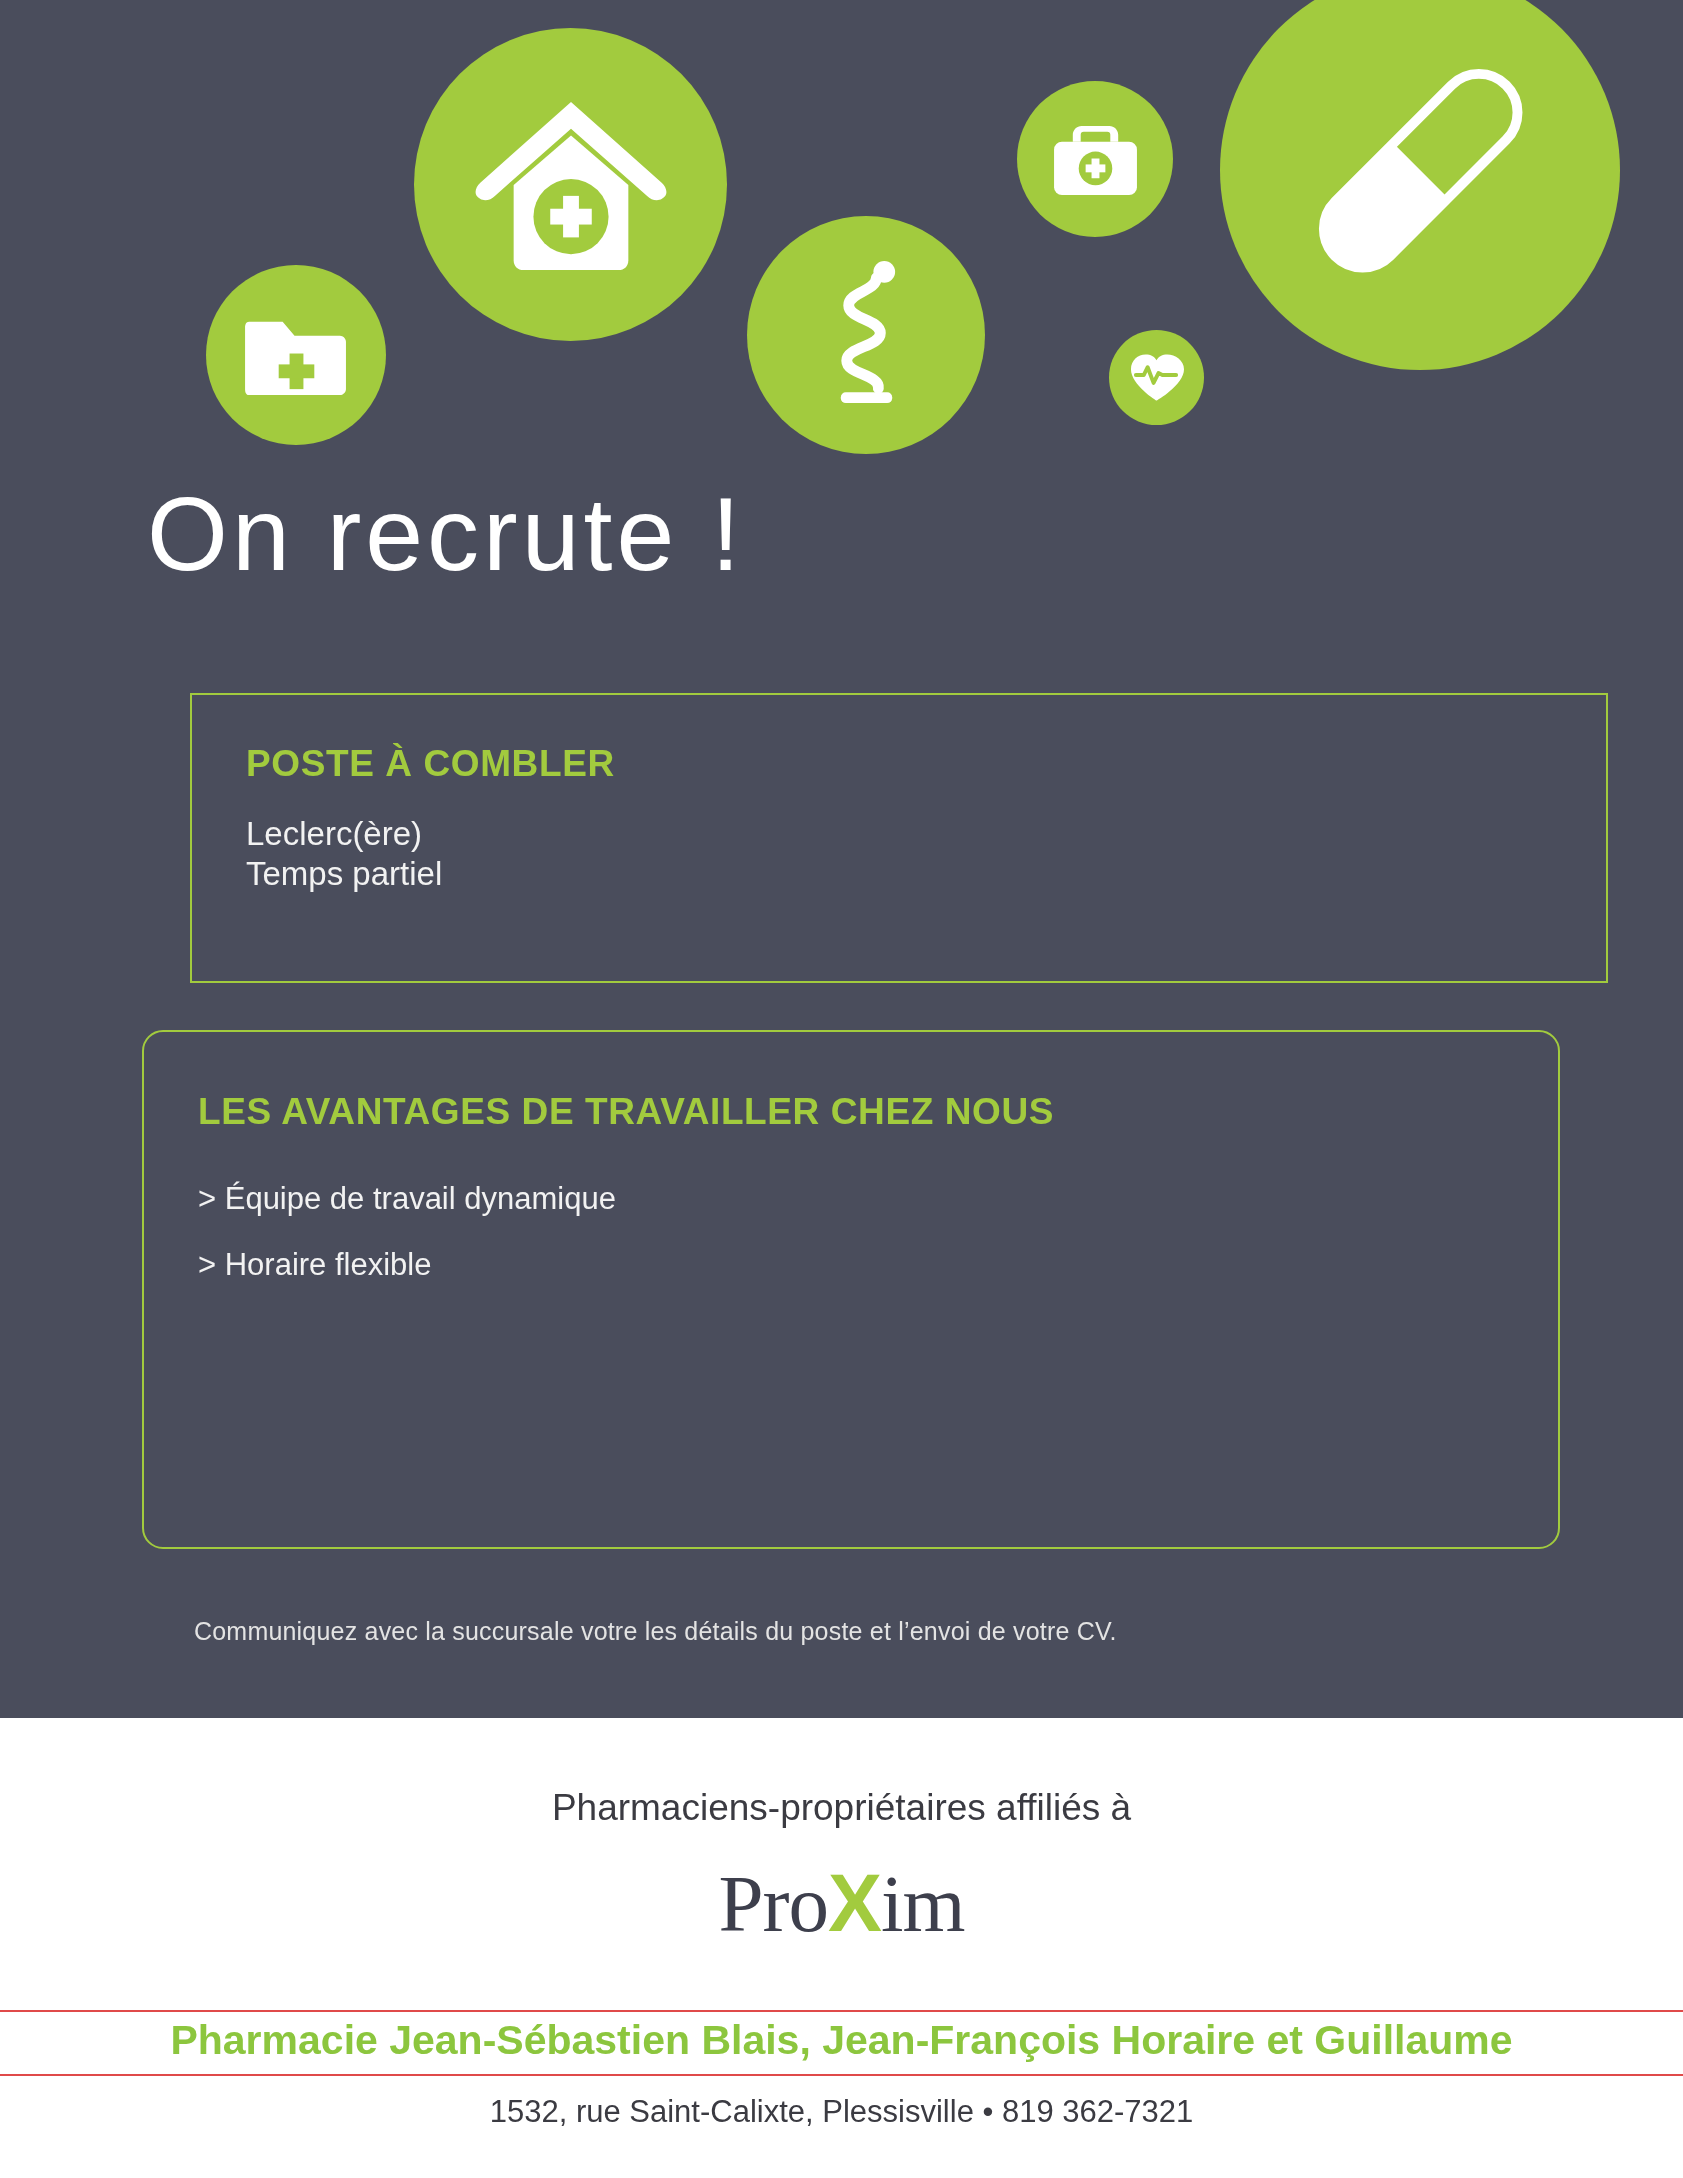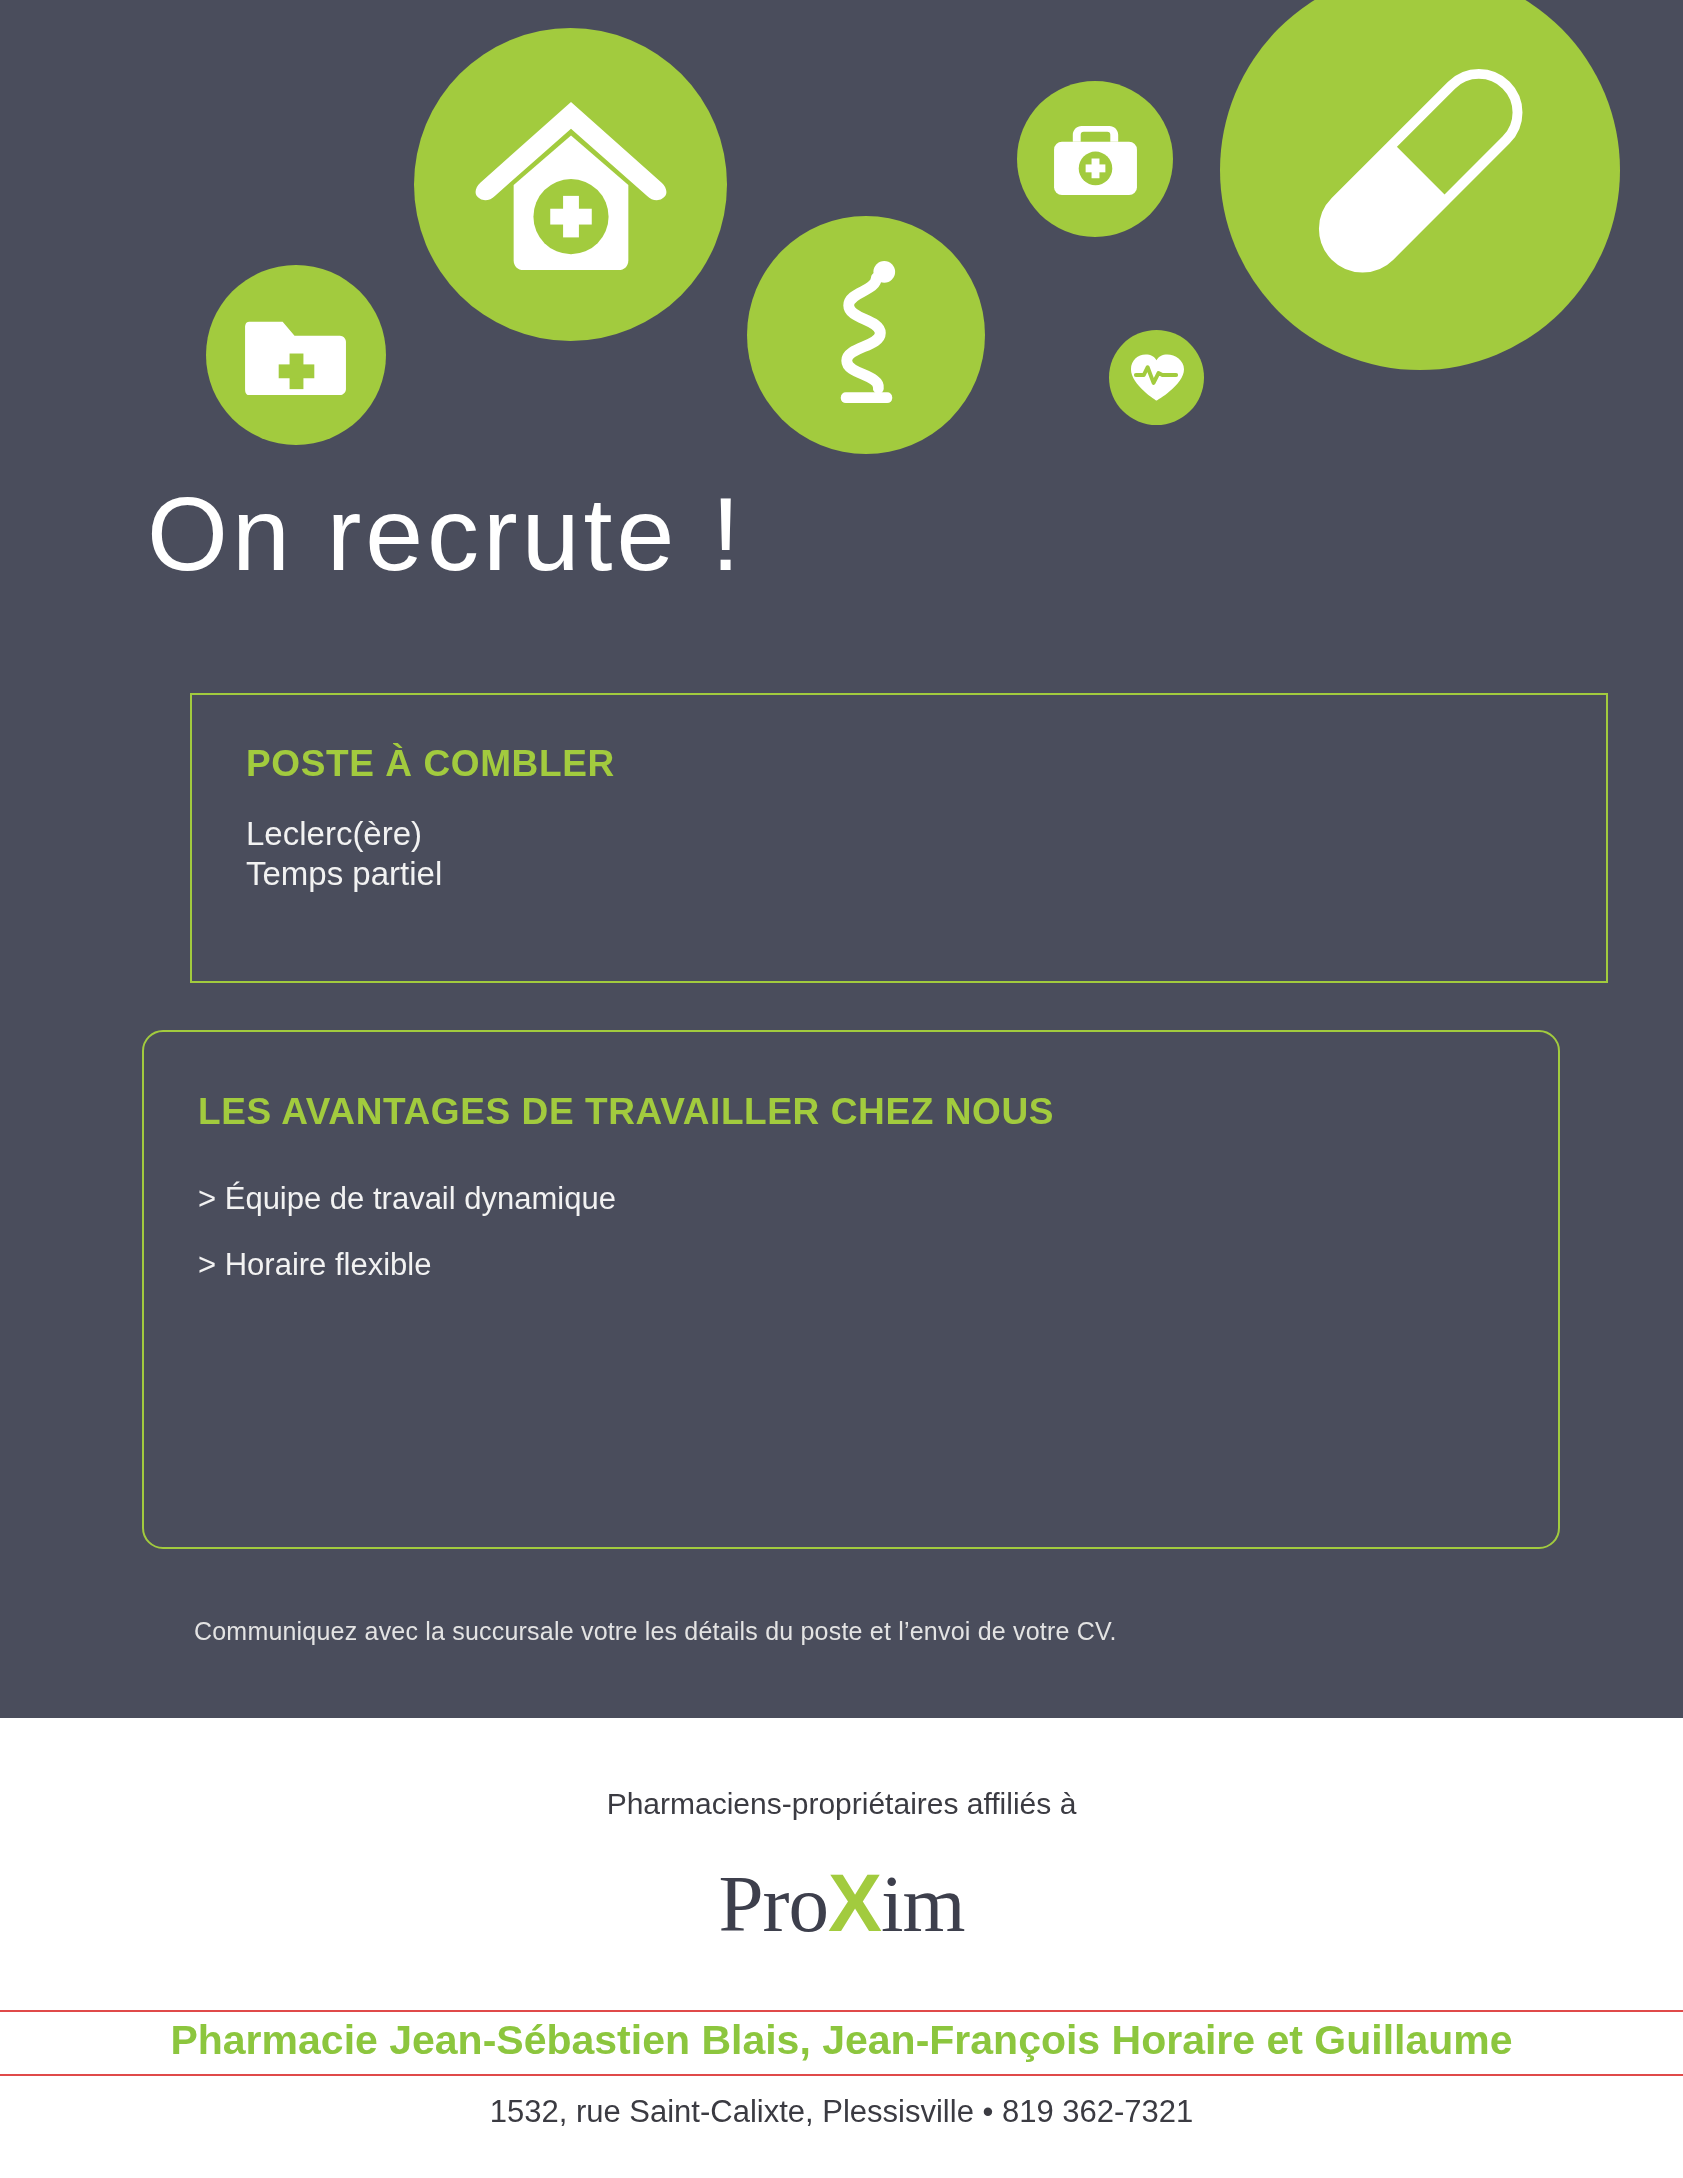--- a/index.html
+++ b/index.html
@@ -139,21 +139,21 @@
     width: 1683px;
     height: 460px;
     background: #ffffff;
   }
 
   .affil-text {
     position: absolute;
     width: 1683px;
     top: 69px;
     text-align: center;
-    font-size: 30px;
+    font-size: 37px;
     font-weight: 300;
     color: #3b3b42;
   }
 
   .logo {
     position: absolute;
     width: 1683px;
     top: 139px;
     text-align: center;
     white-space: nowrap;

